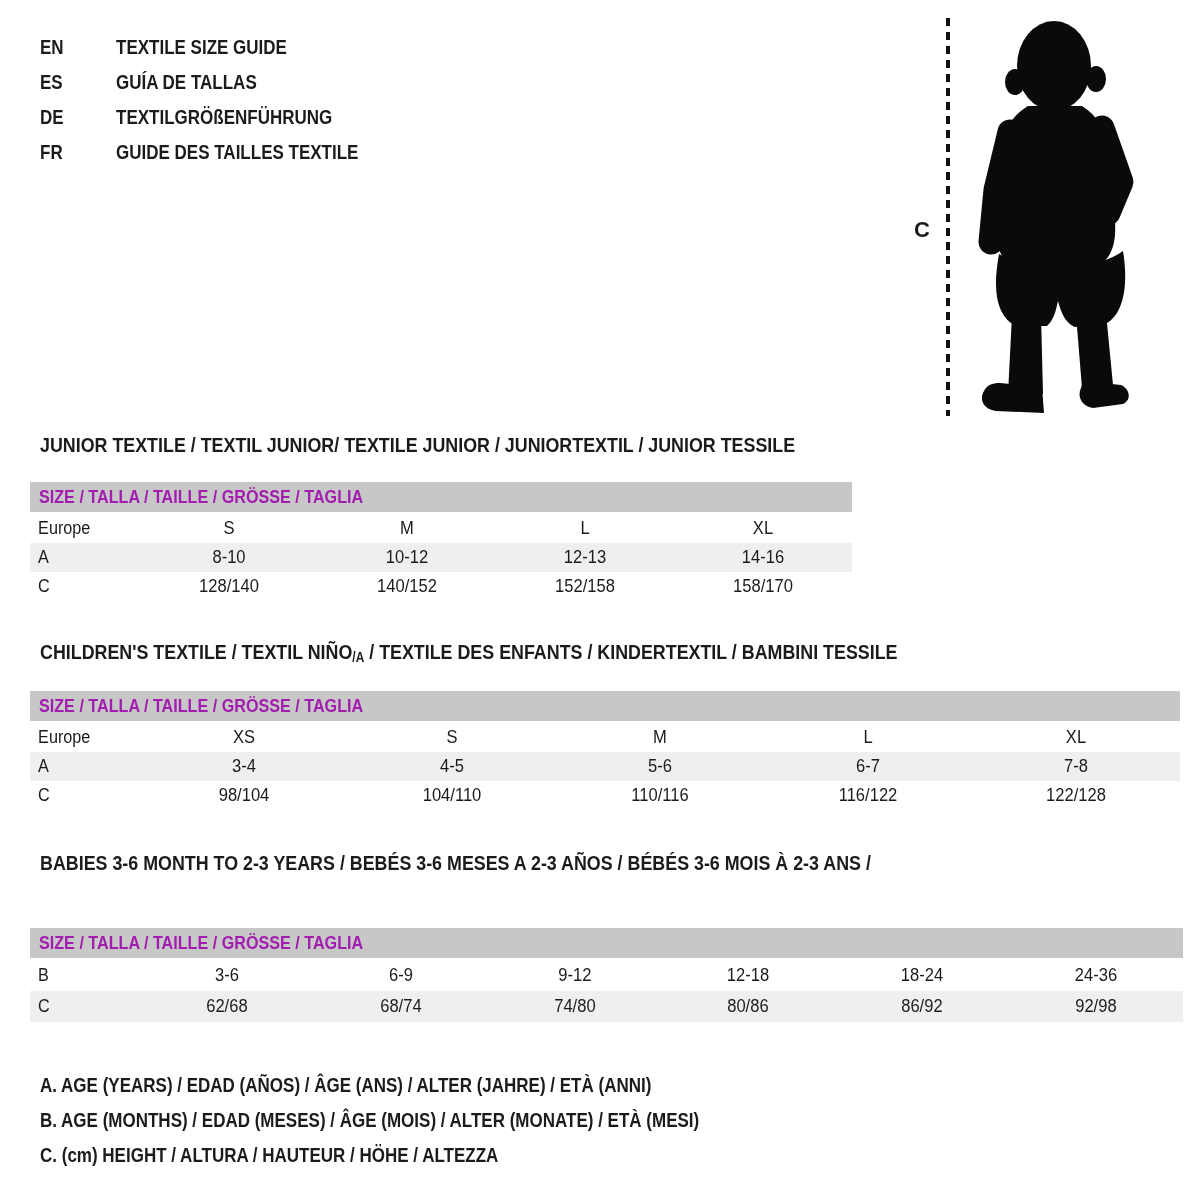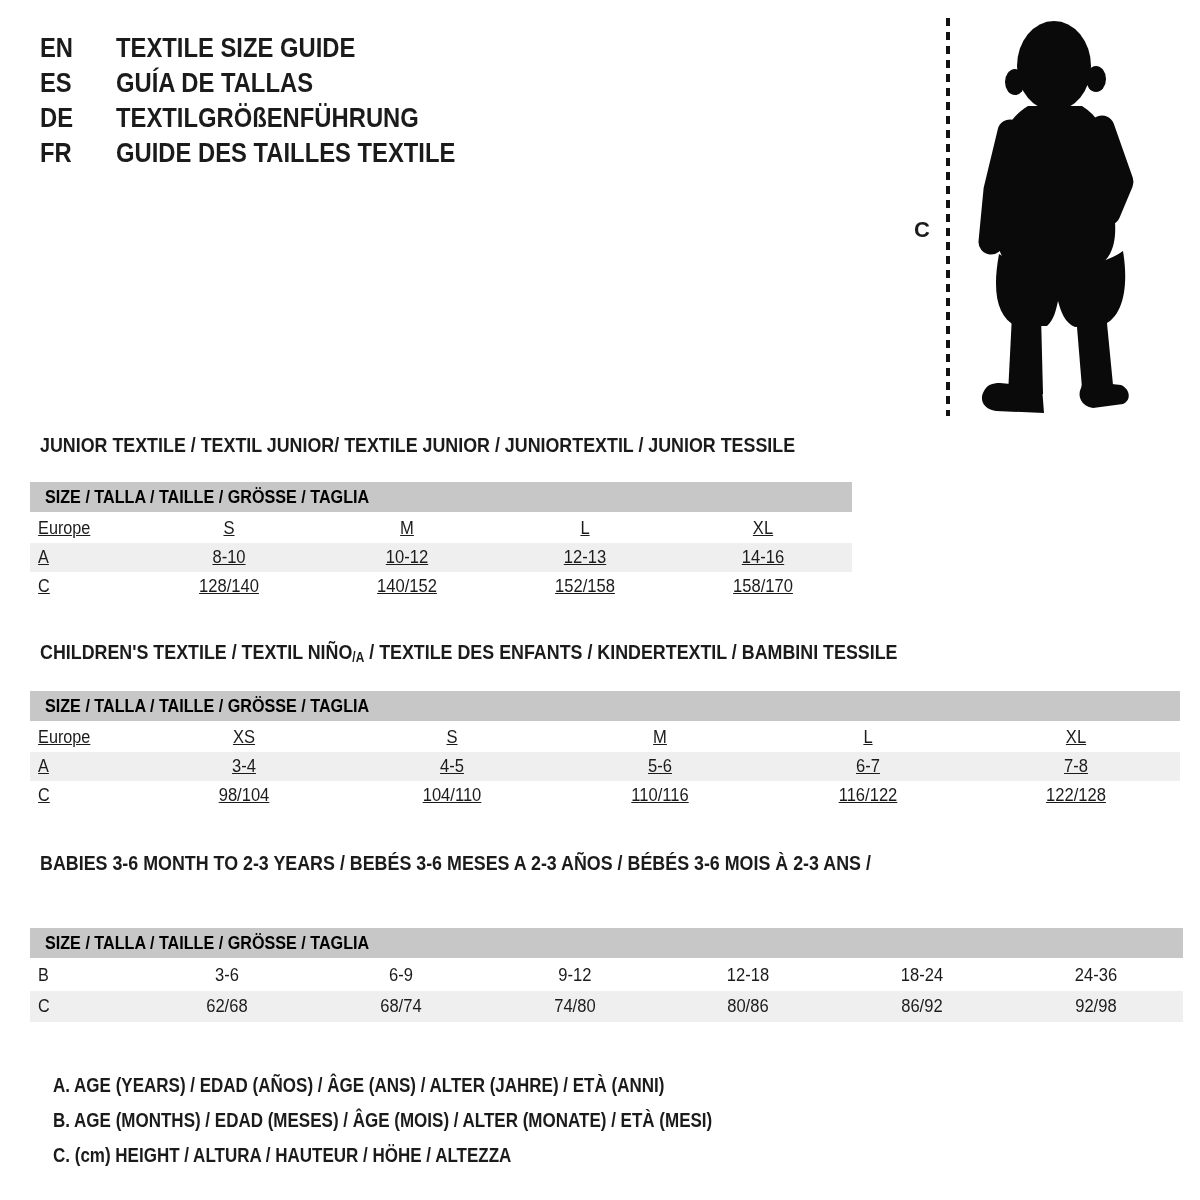--- a/index.html
+++ b/index.html
@@ -8,21 +8,21 @@
     background: #ffffff;
     font-family: "Liberation Sans", sans-serif;
     color: #1b1b1b;
     position: relative;
     overflow: hidden;
   }
   .cnd { display: inline-block; transform: scaleX(0.85); transform-origin: left center; white-space: nowrap; }
 
   
   .lang-block { position: absolute; left: 40px; top: 30px; }
-  .lang-row { display: flex; height: 35px; align-items: center; font-weight: bold; font-size: 28px; }
+  .lang-row { display: flex; height: 35px; align-items: center; font-weight: bold; font-size: 20px; }
   .lang-code { width: 76px; flex: 0 0 76px; }
 
   
   .measure-line {
     position: absolute; left: 946px; top: 18px; width: 4px; height: 398px;
     background: repeating-linear-gradient(180deg, #111 0 8px, transparent 8px 14px);
   }
   .measure-label { position: absolute; left: 914px; top: 217px; font-weight: bold; font-size: 22px; }
   .toddler { position: absolute; left: 966px; top: 20px; }
 
@@ -30,37 +30,37 @@
   .section-title { position: absolute; left: 40px; font-weight: bold; font-size: 21px; white-space: nowrap; text-align: right; }
   .title-junior { top: 433px; }
   .title-children { top: 640px; }
   .title-babies { top: 846px; line-height: 34px; }
   .sub-a { font-size: 14px; vertical-align: -3px; }
 
   
   .size-table { position: absolute; left: 30px; }
   .size-header {
     background: #c7c7c7; height: 30px; display: flex; align-items: center;
-    padding-left: 15px; box-sizing: border-box;
-    font-weight: bold; font-size: 19px; color: #000000;
+    padding-left: 9px; box-sizing: border-box;
+    font-weight: bold; font-size: 19px; color: #a21caf;
   }
   .trow { display: flex; align-items: center; font-size: 18px; }
-  .trow.h29 { height: 29px; text-decoration: underline; }
+  .trow.h29 { height: 29px; }
   .trow.h31 { height: 31px; }
   .trow .rlabel { width: 110px; flex: 0 0 110px; padding-left: 9px; box-sizing: border-box; transform: scaleX(0.9); transform-origin: left center; }
   .trow .cell { flex: 1; text-align: center; transform: scaleX(0.92); }
   .alt { background: #efefef; }
   .gap2 { height: 2px; }
 
   .tbl-junior   { top: 482px; width: 822px;  }
   .tbl-children { top: 691px; width: 1150px; }
   .tbl-babies   { top: 928px; width: 1153px; }
 
   
-  .notes { position: absolute; left: 53px; top: 1068px; }
+  .notes { position: absolute; left: 40px; top: 1068px; }
   .note-line { height: 35px; line-height: 35px; font-weight: bold; font-size: 20px; transform: scaleX(0.85); transform-origin: left center; white-space: nowrap; }
 </style>
 </head>
 <body>
 
 <div class="lang-block">
   <div class="lang-row">
     <span class="lang-code"><span class="cnd">EN</span></span>
     <span class="cnd">TEXTILE SIZE GUIDE</span>
   </div>

